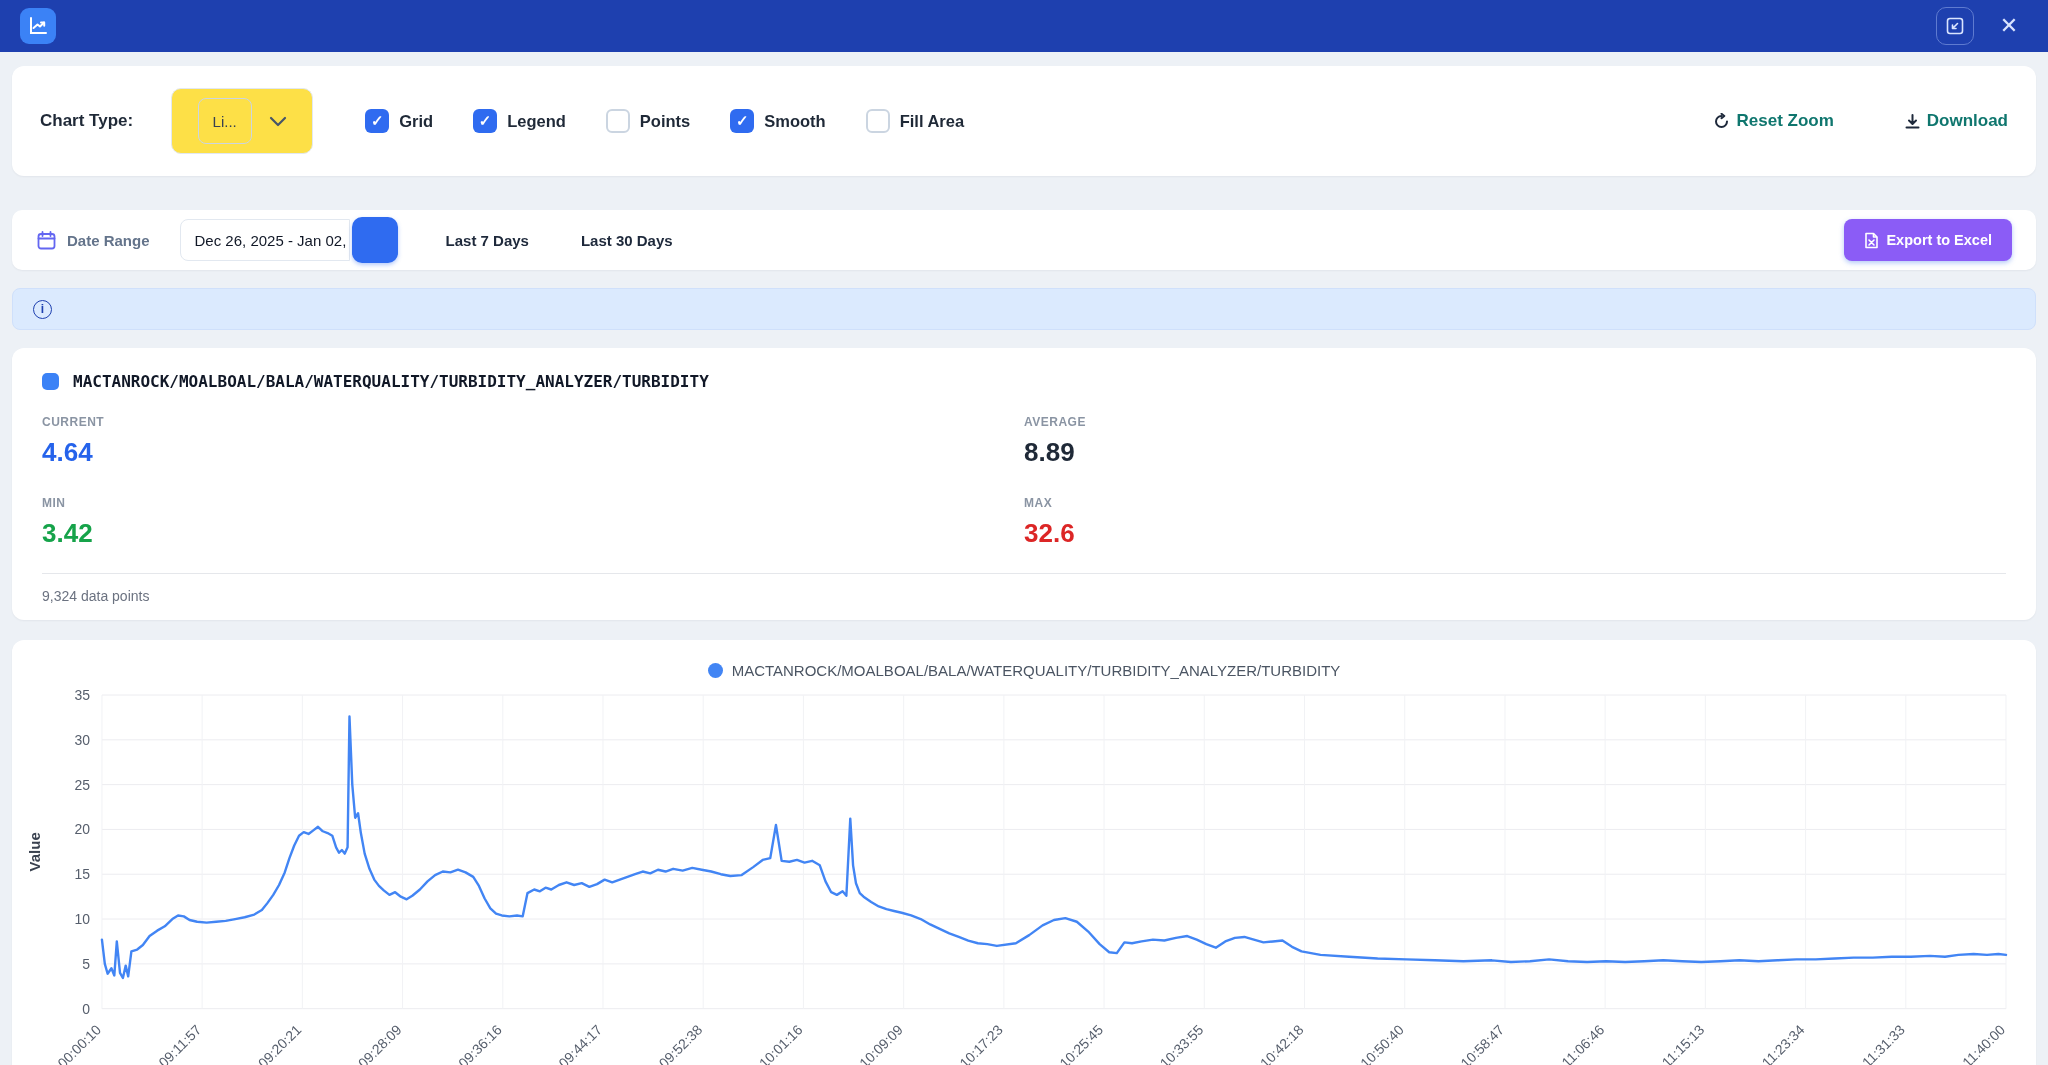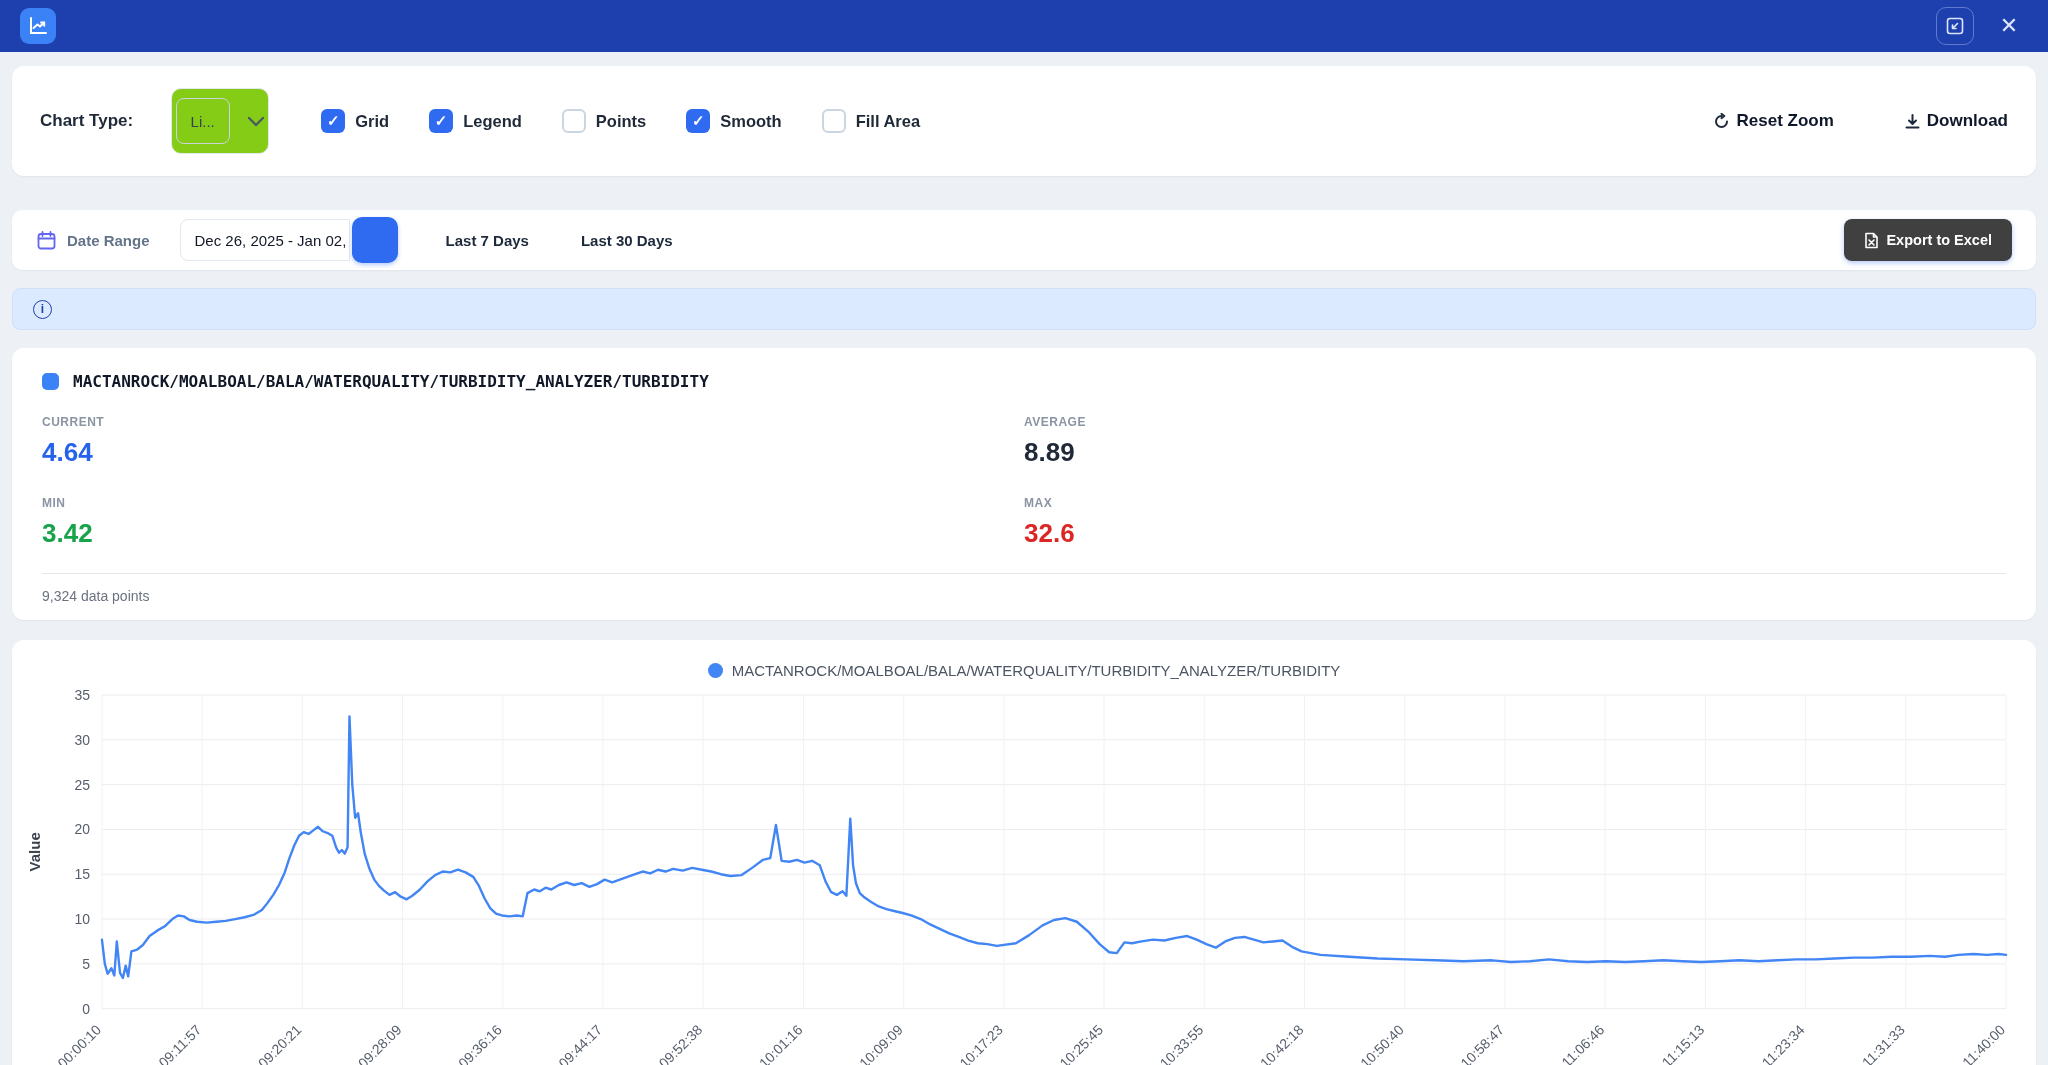--- a/index.html
+++ b/index.html
@@ -26,56 +26,56 @@
   }
   .win-btn.popout { border: 1.5px solid #5f7bd0; border-radius: 10px; }
   .win-btn.close { font-size: 22px; }
   
   .page { padding: 0 12px; }
   .card { background: #ffffff; border-radius: 12px; box-shadow: 0 1px 2px rgba(16,24,40,.05); }
   
   .toolbar { margin-top: 14px; height: 110px; display: flex; align-items: center; padding: 8px 28px; }
   .lbl-strong { font-size: 17px; font-weight: 600; color: #1f2937; white-space: nowrap; }
   .select-wrap {
-    margin-left: 38px; width: 98px; height: 66px; border: 1.5px solid #e2e8f0; border-radius: 10px;
-    display: flex; align-items: center; justify-content: center; gap: 17px; cursor: pointer; background:#84cc16;
+    margin-left: 38px; width: 142px; height: 66px; border: 1.5px solid #e2e8f0; border-radius: 10px;
+    display: flex; align-items: center; justify-content: center; gap: 17px; cursor: pointer; background:#fde047;
   }
   .select-inner {
     width: 54px; height: 46px; border: 1.5px solid #cbd5e1; border-radius: 8px;
     display: flex; align-items: center; justify-content: center; font-size: 15px; color: #374151;
   }
   .chevron { color: #475569; display:flex; }
   .checks { display: flex; align-items: center; gap: 40px; margin-left: 52px; }
   .check { display: flex; align-items: center; gap: 10px; cursor: pointer; }
   .box {
     width: 24px; height: 24px; border-radius: 6px; display: flex; align-items: center; justify-content: center;
     font-size: 15px; font-weight: 700;
   }
   .box.on  { background: #2f6bf0; color: #fff; }
   .box.off { background: #fff; border: 2px solid #cbd5e1; color: transparent; }
   .check span.t { font-size: 16.5px; font-weight: 700; color: #1f2937; white-space: nowrap; }
   .toolbar-right { margin-left: auto; display: flex; align-items: center; gap: 70px; }
-  .txt-btn { display: flex; align-items: center; gap: 6px; font-size: 17px; font-weight: 700; color: #0f172a;
+  .txt-btn { display: flex; align-items: center; gap: 6px; font-size: 17px; font-weight: 700; color: #0f766e;
              background: none; border: none; cursor: pointer; font-family: inherit; }
   
   .datebar { margin-top: 34px; height: 60px; display: flex; align-items: center; padding: 0 24px; border-radius: 10px; }
   .datebar .dr-label { margin-left: 10px; font-size: 15px; font-weight: 600; color: #64748b; white-space: nowrap; }
   .date-input {
     margin-left: 30px; width: 170px; height: 42px; border: 1.5px solid #e2e8f0; border-radius: 8px 0 0 8px;
     padding: 0 10px 0 14px; font-size: 15px; color: #111827; font-family: inherit; background: #fff;
     white-space: nowrap; overflow: hidden; display: flex; align-items: center;
   }
   .date-apply { width: 46px; height: 46px; border: none; border-radius: 10px; background: #2f6bf0;
                 margin-left: 2px; cursor: pointer; box-shadow: 0 2px 4px rgba(47,107,240,.35); }
   .quick { font-size: 15px; font-weight: 700; color: #1e293b; background: none; border: none;
            cursor: pointer; font-family: inherit; white-space: nowrap; }
   .quick.q1 { margin-left: 48px; }
   .quick.q2 { margin-left: 52px; }
   .export-btn {
-    margin-left: auto; height: 42px; padding: 0 20px; background: #404040; border: none; border-radius: 8px;
+    margin-left: auto; height: 42px; padding: 0 20px; background: #8b5cf6; border: none; border-radius: 8px;
     color: #fff; font-size: 14.5px; font-weight: 700; display: flex; align-items: center; gap: 7px;
     cursor: pointer; font-family: inherit; box-shadow: 0 2px 5px rgba(37,99,235,.35);
   }
   
   .banner {
     margin-top: 18px; height: 42px; background: #dbeafe; border: 1px solid #cfe0fb; border-radius: 8px;
     display: flex; align-items: center; padding: 0 20px; gap: 12px; color: #1e40af; font-size: 15px;
   }
   .banner b { font-weight: 700; }
   .info-ic { width: 19px; height: 19px; border: 1.7px solid #1e40af; border-radius: 50%;

